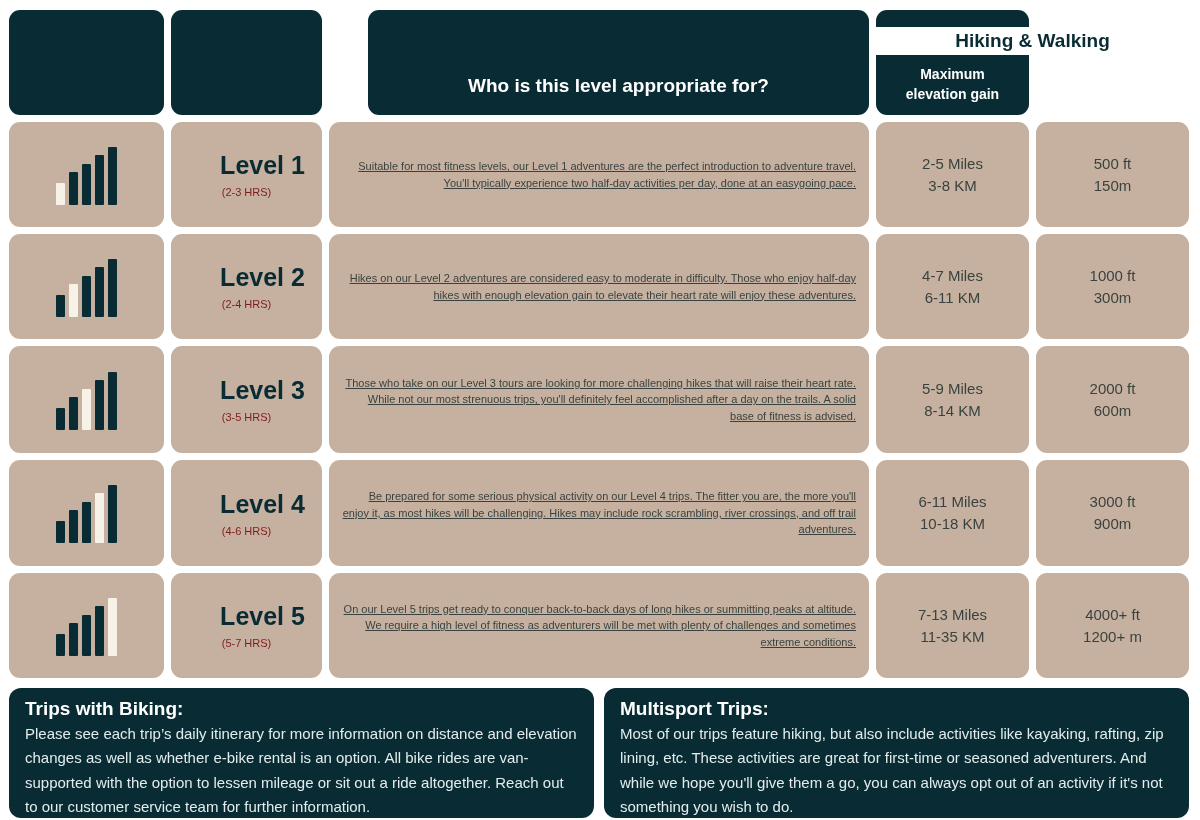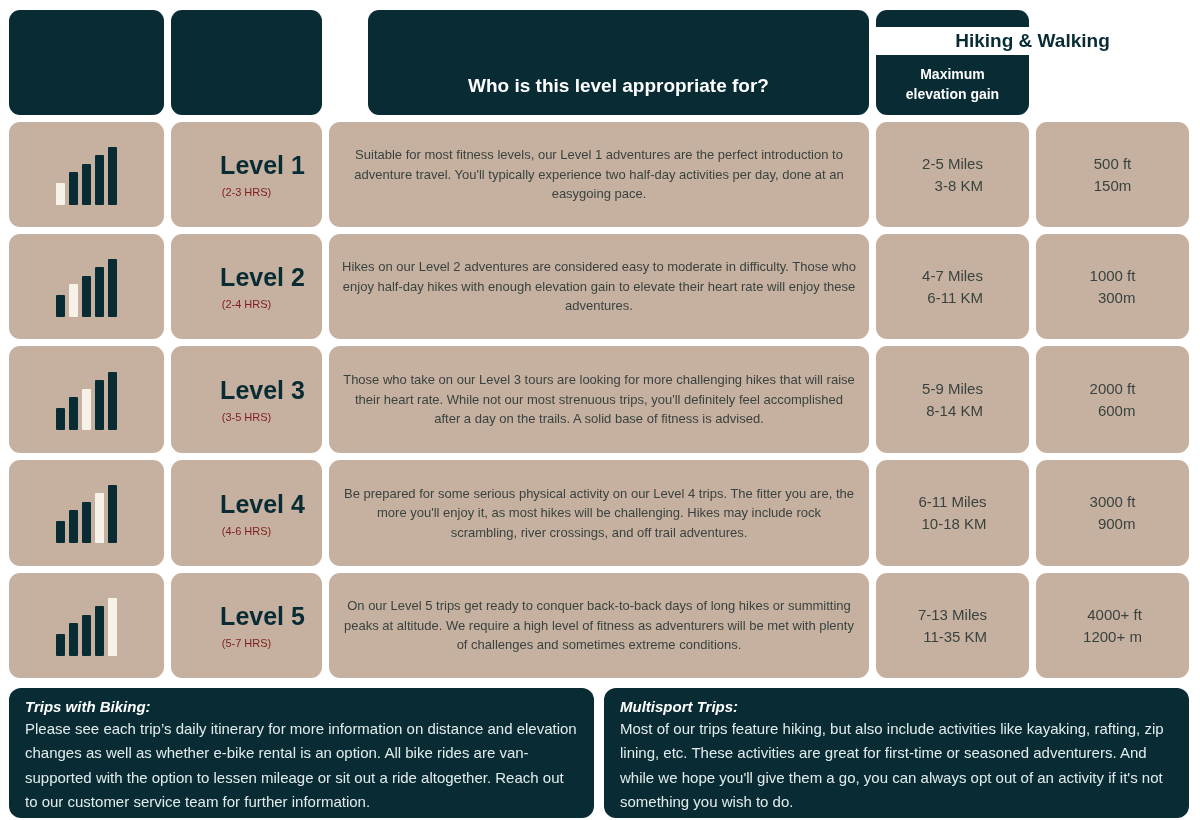--- a/index.html
+++ b/index.html
@@ -43,32 +43,32 @@
   .icon-cell { display: flex; align-items: center; justify-content: center; }
   .bars { display: flex; align-items: flex-end; gap: 4px; height: 60px; }
   .bar { width: 9px; background: #092c34; border-radius: 1px; }
   .bar.hl { background: #f7f2e8; }
 
   .level-cell { display: flex; flex-direction: column; align-items: center; justify-content: center; }
   .level-name { font-size: 25px; font-weight: bold; color: #092c34; margin-left: 32px; }
   .level-hours { font-size: 11px; color: #7f1d1d; margin-top: 6px; }
 
   .desc-cell { display: flex; align-items: center; justify-content: center; padding: 0 13px; }
-  .desc { text-align: center; font-size: 13px; line-height: 1.5; color: #39423f; }
+  .desc { text-align: right; font-size: 11px; line-height: 1.5; color: #39423f; text-decoration: underline; }
 
   .stat-cell {
     display: flex; align-items: center; justify-content: center;
-    text-align: right; font-size: 15px; line-height: 1.45; color: #39423f;
+    text-align: center; font-size: 15px; line-height: 1.45; color: #39423f;
     white-space: pre-line;
   }
 
   
   .footnotes { display: flex; gap: 10px; margin-top: 10px; width: 1180px; }
   .note { width: 585px; height: 130px; background: #092c34; border-radius: 12px; padding: 10px 16px; }
-  .note-title { color: #ffffff; font-weight: bold; font-size: 15px; margin-bottom: 2px; font-style: italic; }
+  .note-title { color: #ffffff; font-weight: bold; font-size: 19px; margin-bottom: 2px; }
   .note-body { color: #e3ecec; font-size: 15px; line-height: 1.63; }
 </style>
 </head>
 <body>
 
 <div class="canvas">
   <div class="grid">
 
     <div class="cell dark"></div>
     <div class="cell dark"></div>

